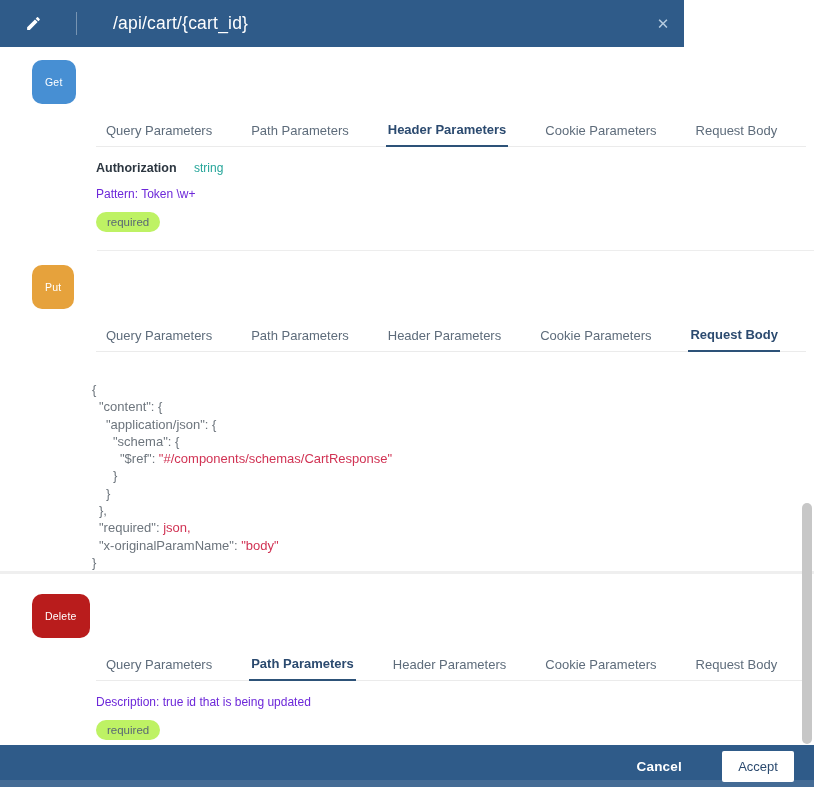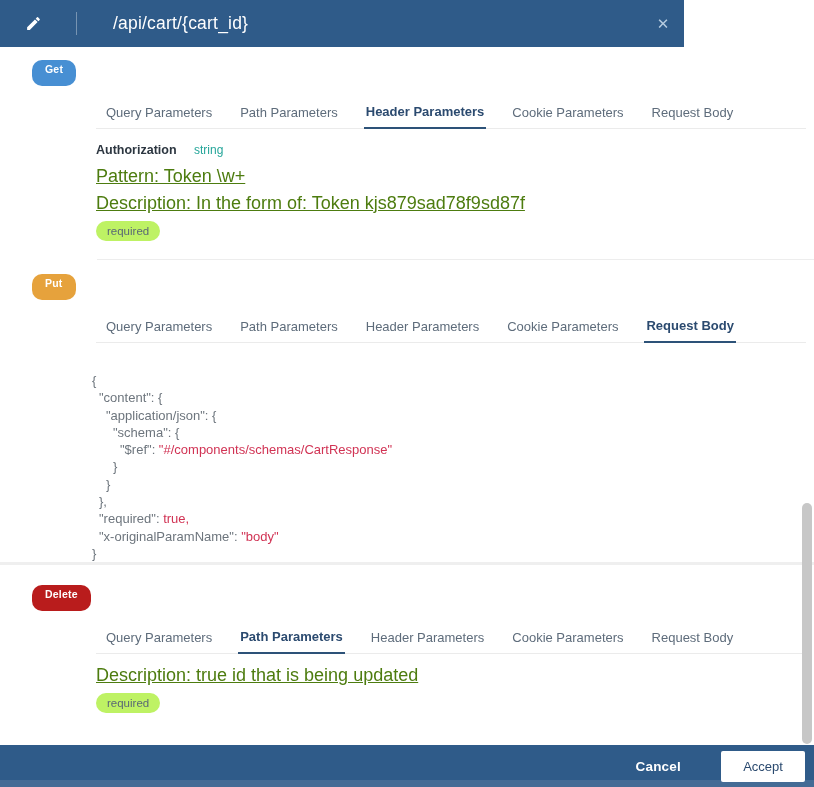--- a/index.html
+++ b/index.html
@@ -19,42 +19,42 @@
   .hdr .vdiv{width:1px;height:23px;background:rgba(255,255,255,.35);margin-left:33px;}
   .hdr .title{margin-left:36px;color:#ffffff;font-size:17.5px;font-weight:400;letter-spacing:.2px;}
   .hdr .close{
     position:absolute;right:8px;top:50%;transform:translateY(-50%);
     width:26px;height:26px;line-height:26px;text-align:center;
     color:#b7cce0;font-size:15px;cursor:pointer;user-select:none;
   }
   
   .flow{position:absolute;top:47px;left:0;width:814px;}
   .badge{
-    display:inline-block;margin:13px 0 0 32px;height:26px;line-height:19px;
-    padding:0 13px;border-radius:10px;color:#fff;font-size:10.5px;font-weight:700;
+    display:inline-block;margin:13px 0 0 32px;height:18px;line-height:19px;
+    padding:13px 13px;border-radius:10px;color:#fff;font-size:10.5px;font-weight:400;
     letter-spacing:.2px;
   }
   .badge.put{margin-top:14px;}
   .badge.del{margin-top:20px;}
   .tabs{
-    display:flex;gap:24px;margin:12px 8px 0 96px;padding-left:8px;
+    display:flex;gap:35px;margin:12px 8px 0 96px;padding-left:8px;
     border-bottom:1px solid #ebebeb;
   }
   .tab{
     background:none;border:none;font-family:inherit;font-size:13px;color:#5e6c7b;
     padding:6px 2px 8px 2px;cursor:pointer;white-space:nowrap;
   }
   .tab.active{
     color:#2b4a6f;font-weight:700;border-bottom:2px solid #2d5278;margin-bottom:-1px;
   }
   .param-block{margin:14px 0 0 96px;}
   .param-head{font-size:12.5px;}
   .param-name{font-weight:700;color:#2c3640;}
   .param-type{color:#26a69a;margin-left:14px;font-size:12px;}
-  .param-line{margin-top:12px;font-size:18px;color:#4d7c0f;line-height:15px;text-decoration:underline;}
+  .param-line{margin-top:12px;font-size:12px;color:#6d28d9;line-height:15px;}
   .chip{
     display:inline-block;margin-top:10px;background:#bef264;color:#5a6875;
     font-size:11.5px;padding:4px 11px;border-radius:12px;
   }
   .divider-thin{border-top:1px solid #ededed;margin:18px 0 0 97px;}
   .divider-thick{border-top:3px solid #efefef;margin-top:0;}
   .code{margin:29px 8px 0 92px;font-size:13px;color:#6d757d;}
   .code-line{line-height:17.3px;white-space:pre;}
   .code-line .val{color:#d13354;}
   
@@ -62,22 +62,22 @@
     position:absolute;left:0;bottom:0;width:814px;height:42px;background:#2f5b89;
     display:flex;align-items:center;justify-content:flex-end;z-index:3;
     box-shadow:inset 0 -7px 0 rgba(255,255,255,.10);
   }
   .cancel-btn{
     background:none;border:none;color:#ffffff;font-family:inherit;
     font-size:13.5px;font-weight:700;cursor:pointer;margin-right:34px;letter-spacing:.2px;margin-left:28px;
   }
   .accept-btn{
     background:#ffffff;border:none;color:#2b4a6f;font-family:inherit;
-    font-size:13px;font-weight:500;width:84px;height:31px;border-radius:2px;
-    cursor:pointer;margin-right:9px;
+    font-size:13px;font-weight:500;width:72px;height:31px;border-radius:2px;
+    cursor:pointer;margin-right:20px;
   }
   
   .scroll-thumb{
     position:absolute;right:2px;top:503px;width:10px;height:241px;
     background:#c7c7c7;border-radius:6px;z-index:4;cursor:grab;
   }
 </style>
 </head>
 <body>
 
@@ -102,21 +102,20 @@
       <button class="tab active">Header Parameters</button>
       <button class="tab">Cookie Parameters</button>
       <button class="tab">Request Body</button>
     </nav>
     <div class="param-block">
       <div class="param-head">
         <span class="param-name">Authorization</span>
         <span class="param-type">string</span>
       </div>
       <div class="param-line">Pattern: Token \w+</div>
-      <div class="param-line">Description: In the form of: Token kjs879sad78f9sd87f</div>
       <span class="chip">required</span>
     </div>
     <div class="divider-thin"></div>
   </section>
 
   <section>
     <span class="badge put" style="background: rgb(230, 162, 60);">Put</span>
     <nav class="tabs">
       <button class="tab">Query Parameters</button>
       <button class="tab">Path Parameters</button>
@@ -126,21 +125,21 @@
     </nav>
     <div class="code">
         <div class="code-line" style="padding-left: 0px;"><span>{</span></div>
         <div class="code-line" style="padding-left: 7px;"><span>"content": {</span></div>
         <div class="code-line" style="padding-left: 14px;"><span>"application/json": {</span></div>
         <div class="code-line" style="padding-left: 21px;"><span>"schema": {</span></div>
         <div class="code-line" style="padding-left: 28px;"><span>"$ref": </span><span class="val">"#/components/schemas/CartResponse"</span></div>
         <div class="code-line" style="padding-left: 21px;"><span>}</span></div>
         <div class="code-line" style="padding-left: 14px;"><span>}</span></div>
         <div class="code-line" style="padding-left: 7px;"><span>},</span></div>
-        <div class="code-line" style="padding-left: 7px;"><span>"required": </span><span class="val">true,</span></div>
+        <div class="code-line" style="padding-left: 7px;"><span>"required": </span><span class="val">json,</span></div>
         <div class="code-line" style="padding-left: 7px;"><span>"x-originalParamName": </span><span class="val">"body"</span></div>
         <div class="code-line" style="padding-left: 0px;"><span>}</span></div>
       </div>
     <div class="divider-thick"></div>
   </section>
 
   <section>
     <span class="badge del" style="background: #b91c1c;">Delete</span>
     <nav class="tabs">
       <button class="tab">Query Parameters</button>

